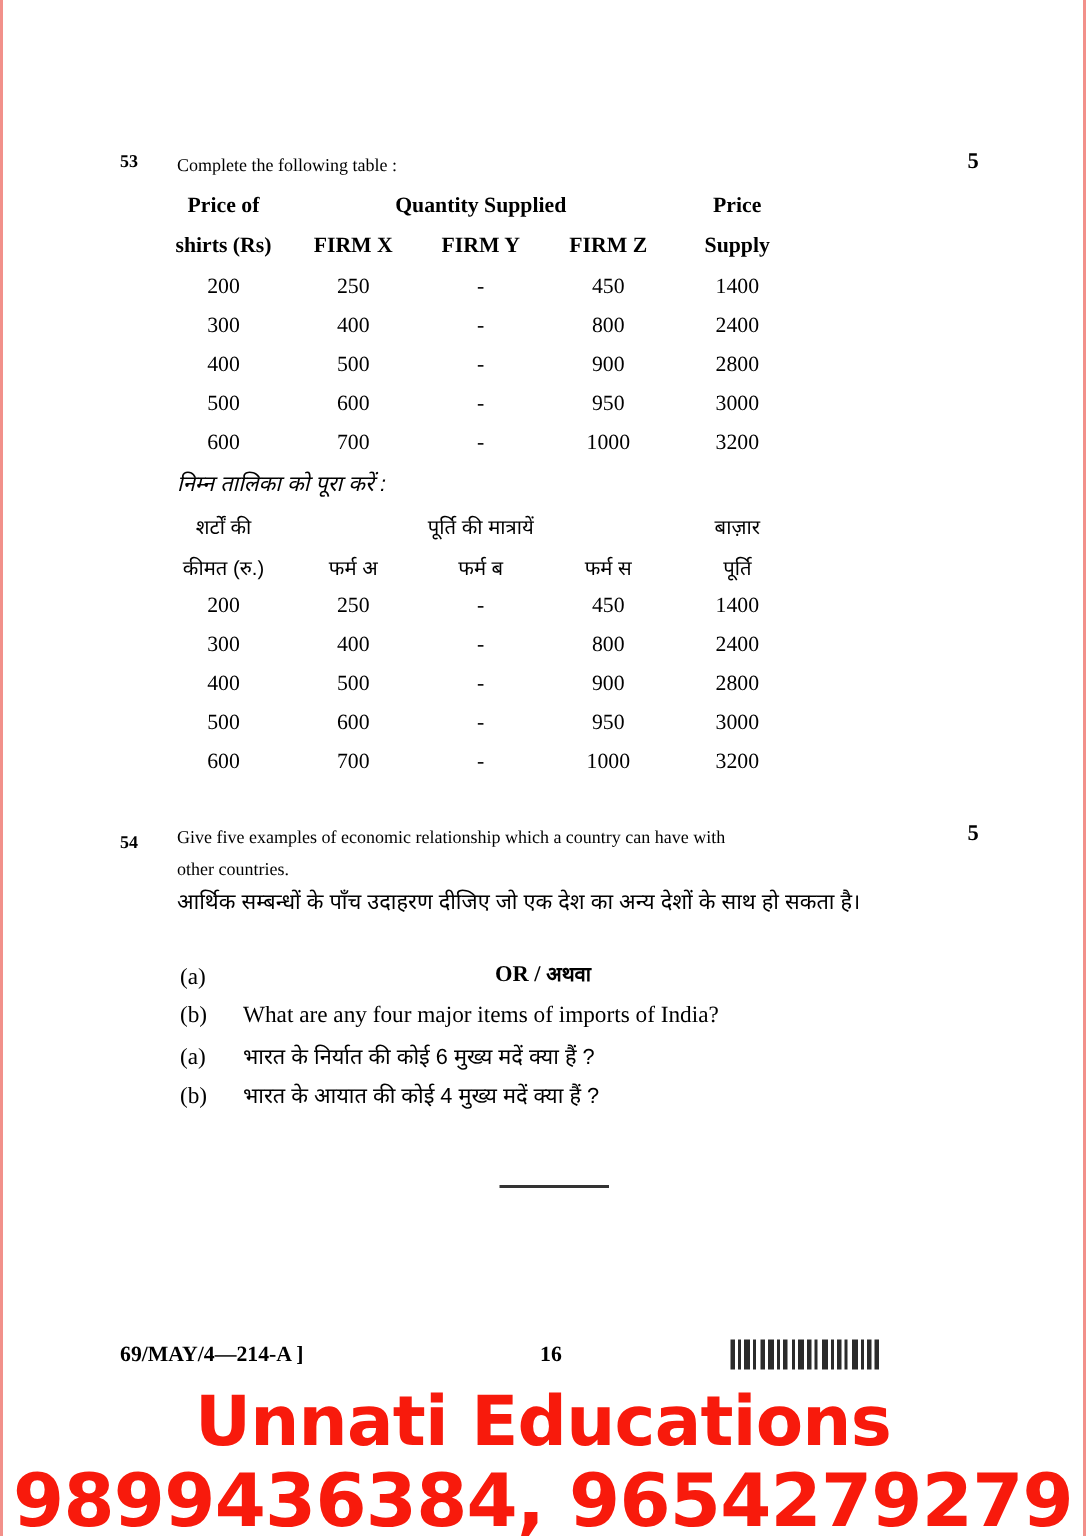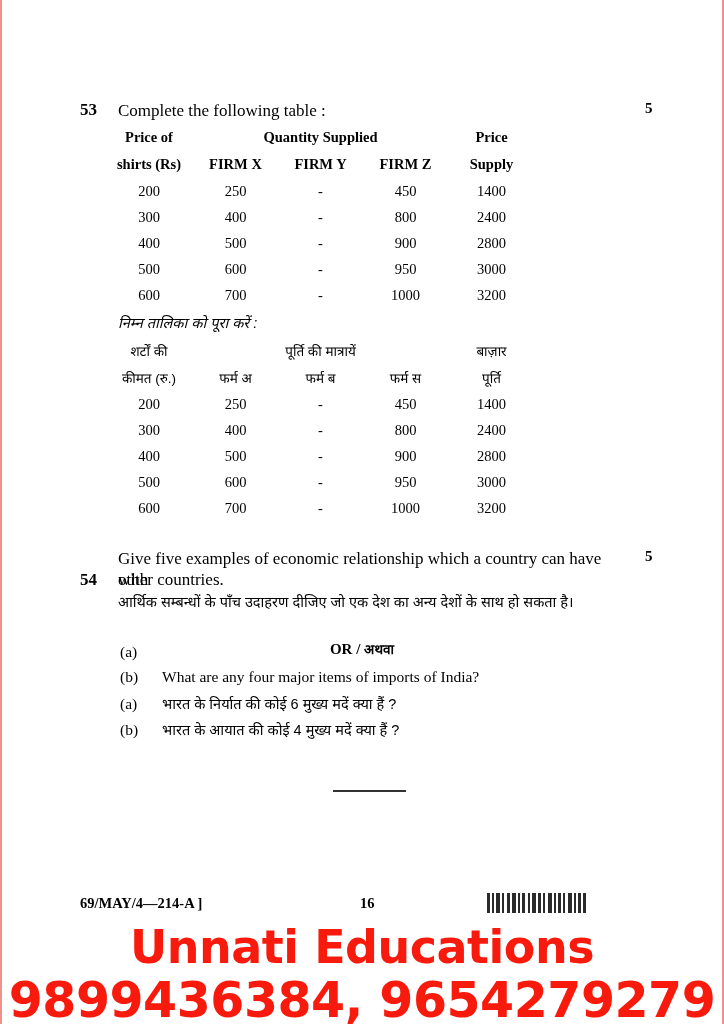--- a/index.html
+++ b/index.html
@@ -38,26 +38,26 @@
   }
 
   
   .q-row {
     position: absolute;
     display: flex;
     align-items: flex-start;
   }
   .q-num {
     font-weight: bold;
-    font-size: 17px;
+    font-size: 12px;
     width: 38px;
     flex: 0 0 38px;
   }
   .q-text {
-    font-size: 17px;
+    font-size: 12px;
     line-height: 21px;
   }
   .q-marks {
     position: absolute;
     font-weight: bold;
     font-size: 15px;
   }
   .hindi {
     font-family: "Liberation Sans", "DejaVu Sans", sans-serif;
     font-size: 14.5px;

